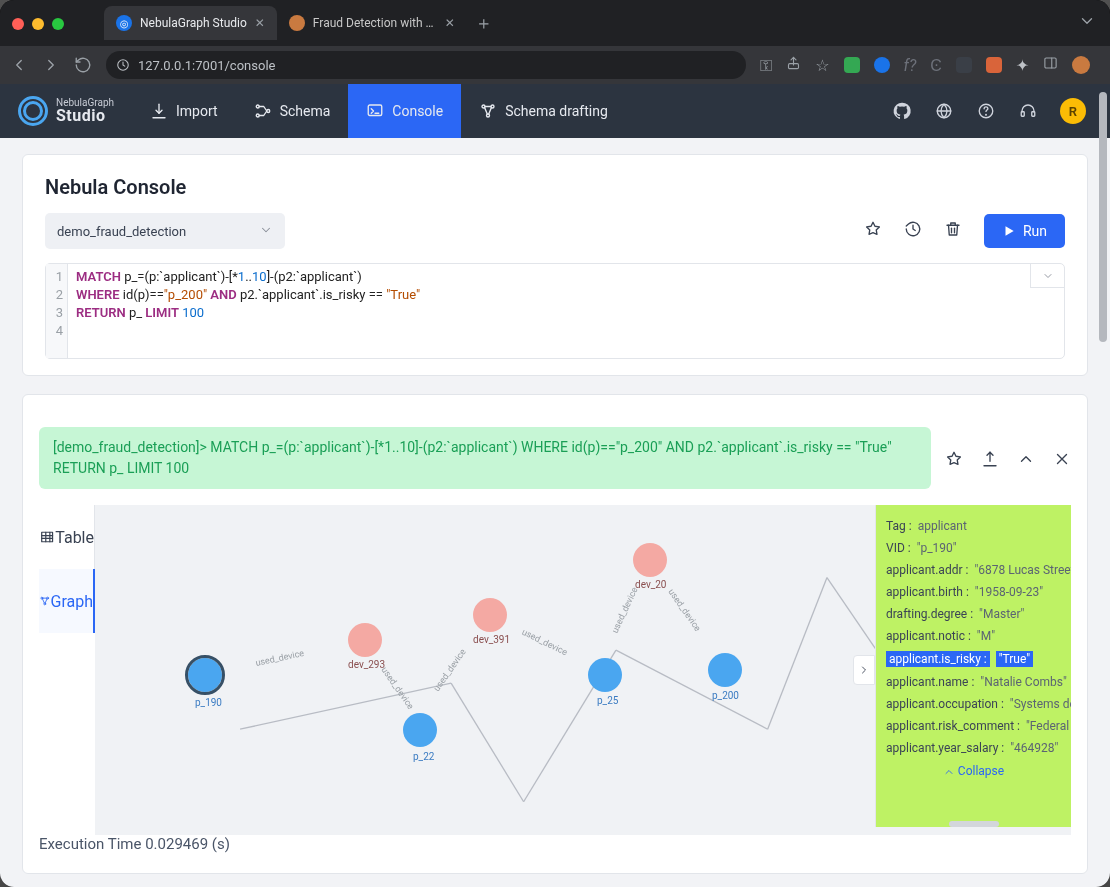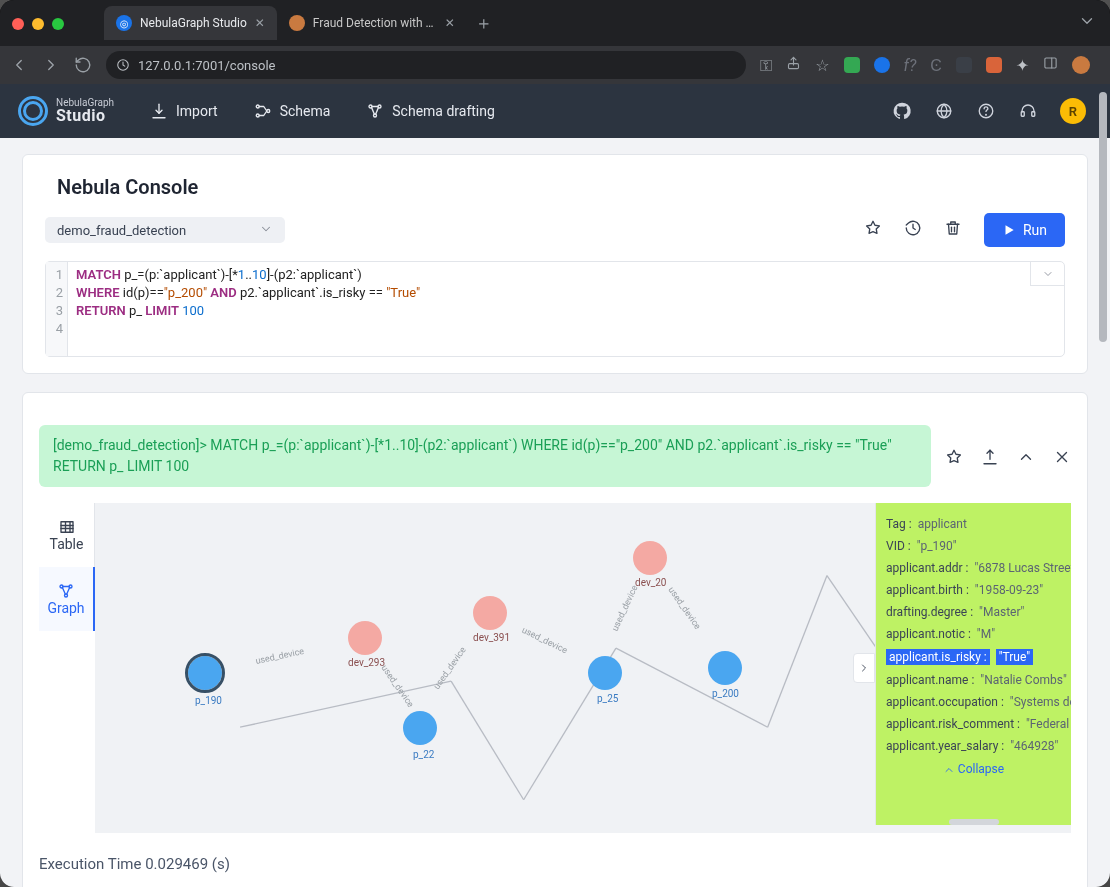--- a/index.html
+++ b/index.html
@@ -59,65 +59,65 @@
 .navitem.active{background:var(--appbar-active);}
 .appbar-right{margin-left:auto;display:flex;align-items:center;gap:22px;padding-right:24px;}
 .appbar-right .ico{width:20px;height:20px;display:flex;align-items:center;justify-content:center;color:#cfd3dc;}
 .avatar-r{width:26px;height:26px;border-radius:50%;background:var(--badge-r);color:#5a4200;display:flex;align-items:center;justify-content:center;font-size:13px;font-weight:600;}
 
 .page{background:var(--page);height:calc(100% - 46px - 38px - 54px);overflow:hidden;padding:16px 22px 0;border-right:14px solid rgba(0,0,0,.55);} 
 .page{border-right:none;}
 .scrollthumb{position:absolute;right:3px;top:92px;width:8px;height:250px;background:#b5b8be;border-radius:4px;}
 
 .card{background:var(--card);border:1px solid var(--border);border-radius:6px;padding:20px 22px 16px;margin-bottom:18px;}
-h2.title{font-size:20px;color:var(--text-dark);margin:0 12px 14px;font-weight:600;}
+h2.title{font-size:20px;color:var(--text-dark);margin:0 0 14px;font-weight:600;}
 .console-row{display:flex;align-items:center;gap:12px;}
-.space-select{flex:0 0 240px;height:26px;background:#eef0f4;border-radius:5px;display:flex;align-items:center;justify-content:space-between;padding:0 12px;font-size:13px;color:#394252;}
+.space-select{flex:0 0 240px;height:36px;background:#eef0f4;border-radius:5px;display:flex;align-items:center;justify-content:space-between;padding:0 12px;font-size:13px;color:#394252;}
 .space-select .chev{color:#8a8f99;}
 .console-actions{margin-left:auto;display:flex;align-items:center;gap:22px;}
 .ico-btn{color:#394252;}
 .run-btn{background:var(--blue);color:#fff;border:none;height:34px;padding:0 18px;border-radius:5px;display:flex;align-items:center;gap:7px;font-size:14px;}
 
 .editor{margin-top:14px;border:1px solid var(--border);border-radius:5px;display:flex;height:96px;font-family:Menlo,Consolas,monospace;font-size:13px;position:relative;}
 .gutter{width:22px;background:#f7f8fa;border-right:1px solid var(--border);color:#9aa0a6;text-align:right;padding:4px 4px 0 0;line-height:18px;}
 .code{padding:4px 8px;line-height:18px;white-space:pre;color:#222;}
 .code .kw{color:var(--code-kw);font-weight:600;}
 .code .str{color:var(--code-str);}
 .code .num{color:var(--code-num);}
 .editor-corner{position:absolute;top:0;right:0;width:34px;height:24px;border-left:1px solid var(--border);border-bottom:1px solid var(--border);display:flex;align-items:center;justify-content:center;color:#8a8f99;}
 
 .result-card{background:var(--card);border:1px solid var(--border);border-radius:6px;padding:32px 16px 20px;}
 .result-head{display:flex;gap:14px;}
 .banner{flex:1;background:var(--green-banner);color:var(--green-text);border-radius:6px;padding:10px 14px;font-size:14px;line-height:1.5;}
 .result-tools{display:flex;align-items:center;gap:18px;color:#394252;padding-top:6px;}
 
 .result-body{display:flex;margin-top:16px;height:330px;}
 .side-tabs{width:56px;display:flex;flex-direction:column;}
-.stab{height:64px;display:flex;flex-direction:column;align-items:center;justify-content:center;font-size:14px;color:#394252;border-right:1px solid var(--border);cursor:pointer;}
+.stab{height:64px;display:flex;flex-direction:row;align-items:center;justify-content:center;font-size:16px;color:#394252;border-right:1px solid var(--border);cursor:pointer;}
 .stab.active{color:var(--blue);border-right:2px solid var(--blue);background:#f6f9ff;}
 .graph-area{flex:1;background:#f0f2f5;position:relative;overflow:hidden;}
 .node{position:absolute;border-radius:50%;}
 .node.blue{width:34px;height:34px;background:var(--blue-node);}
 .node.blue.sel{outline:3px solid #375066;outline-offset:0px;}
 .node.pink{width:34px;height:34px;background:var(--pink-node);}
 .nlabel{position:absolute;font-size:10px;color:#8a4f4f;white-space:nowrap;}
 .nlabel.b{color:#3a7bc2;}
 .elabel{position:absolute;font-size:9px;color:#9aa0a6;transform:rotate(-12deg);white-space:nowrap;}
 svg.edges{position:absolute;inset:0;}
 
 .inspect-toggle{position:absolute;right:196px;top:150px;width:22px;height:30px;background:#fff;border:1px solid var(--border);border-radius:4px 0 0 4px;display:flex;align-items:center;justify-content:center;color:#394252;}
 .inspect{position:absolute;right:0;top:0;bottom:8px;width:196px;background:#bef264;border-left:1px solid var(--border);padding:6px 10px;font-size:12px;color:#394252;overflow:hidden;}
 .prop{display:flex;gap:6px;margin:8px 0;white-space:nowrap;}
 .prop .k{color:#3b4455;}
 .prop .v{color:#5b6473;}
 .prop.hl .k,.prop.hl .v{background:#2b67f5;color:#fff;padding:1px 3px;}
 .collapse{color:var(--blue);text-align:center;margin-top:6px;}
 .scrub{position:absolute;bottom:0;left:50%;transform:translateX(-50%);width:50px;height:6px;background:#d3d6db;border-radius:3px;}
 
-.exec{color:#4a5568;font-size:15px;margin-top:22px;}
+.exec{color:#4a5568;font-size:15px;}
 
 .svgico{width:18px;height:18px;stroke:currentColor;fill:none;stroke-width:1.8;stroke-linecap:round;stroke-linejoin:round;}
 </style>
 </head>
 <body>
 
 <div class="window">
 
   <div class="tabstrip">
     <div class="dots">
@@ -208,20 +208,28 @@
       <span>Import</span>
     </div>
     <div class="navitem">
       <svg class="svgico" viewBox="0 0 24 24">
           <circle cx="5" cy="6" r="2"></circle>
           <circle cx="5" cy="18" r="2"></circle>
           <circle cx="19" cy="12" r="2"></circle>
           <path d="M7 6h6l4 6-4 6H7"></path>
         </svg>
       <span>Schema</span>
+    </div>
+    <div class="navitem active">
+      <svg class="svgico" viewBox="0 0 24 24">
+          <rect x="3" y="4" width="18" height="14" rx="2"></rect>
+          <path d="M7 9l3 3-3 3"></path>
+          <path d="M12 15h5"></path>
+        </svg>
+      <span>Console</span>
     </div>
     <div class="navitem">
       <svg class="svgico" viewBox="0 0 24 24">
           <circle cx="6" cy="6" r="2"></circle>
           <circle cx="18" cy="6" r="2"></circle>
           <circle cx="12" cy="18" r="2"></circle>
           <path d="M7.5 7.5L11 16"></path>
           <path d="M16.5 7.5L13 16"></path>
           <path d="M8 6h8"></path>
         </svg>

